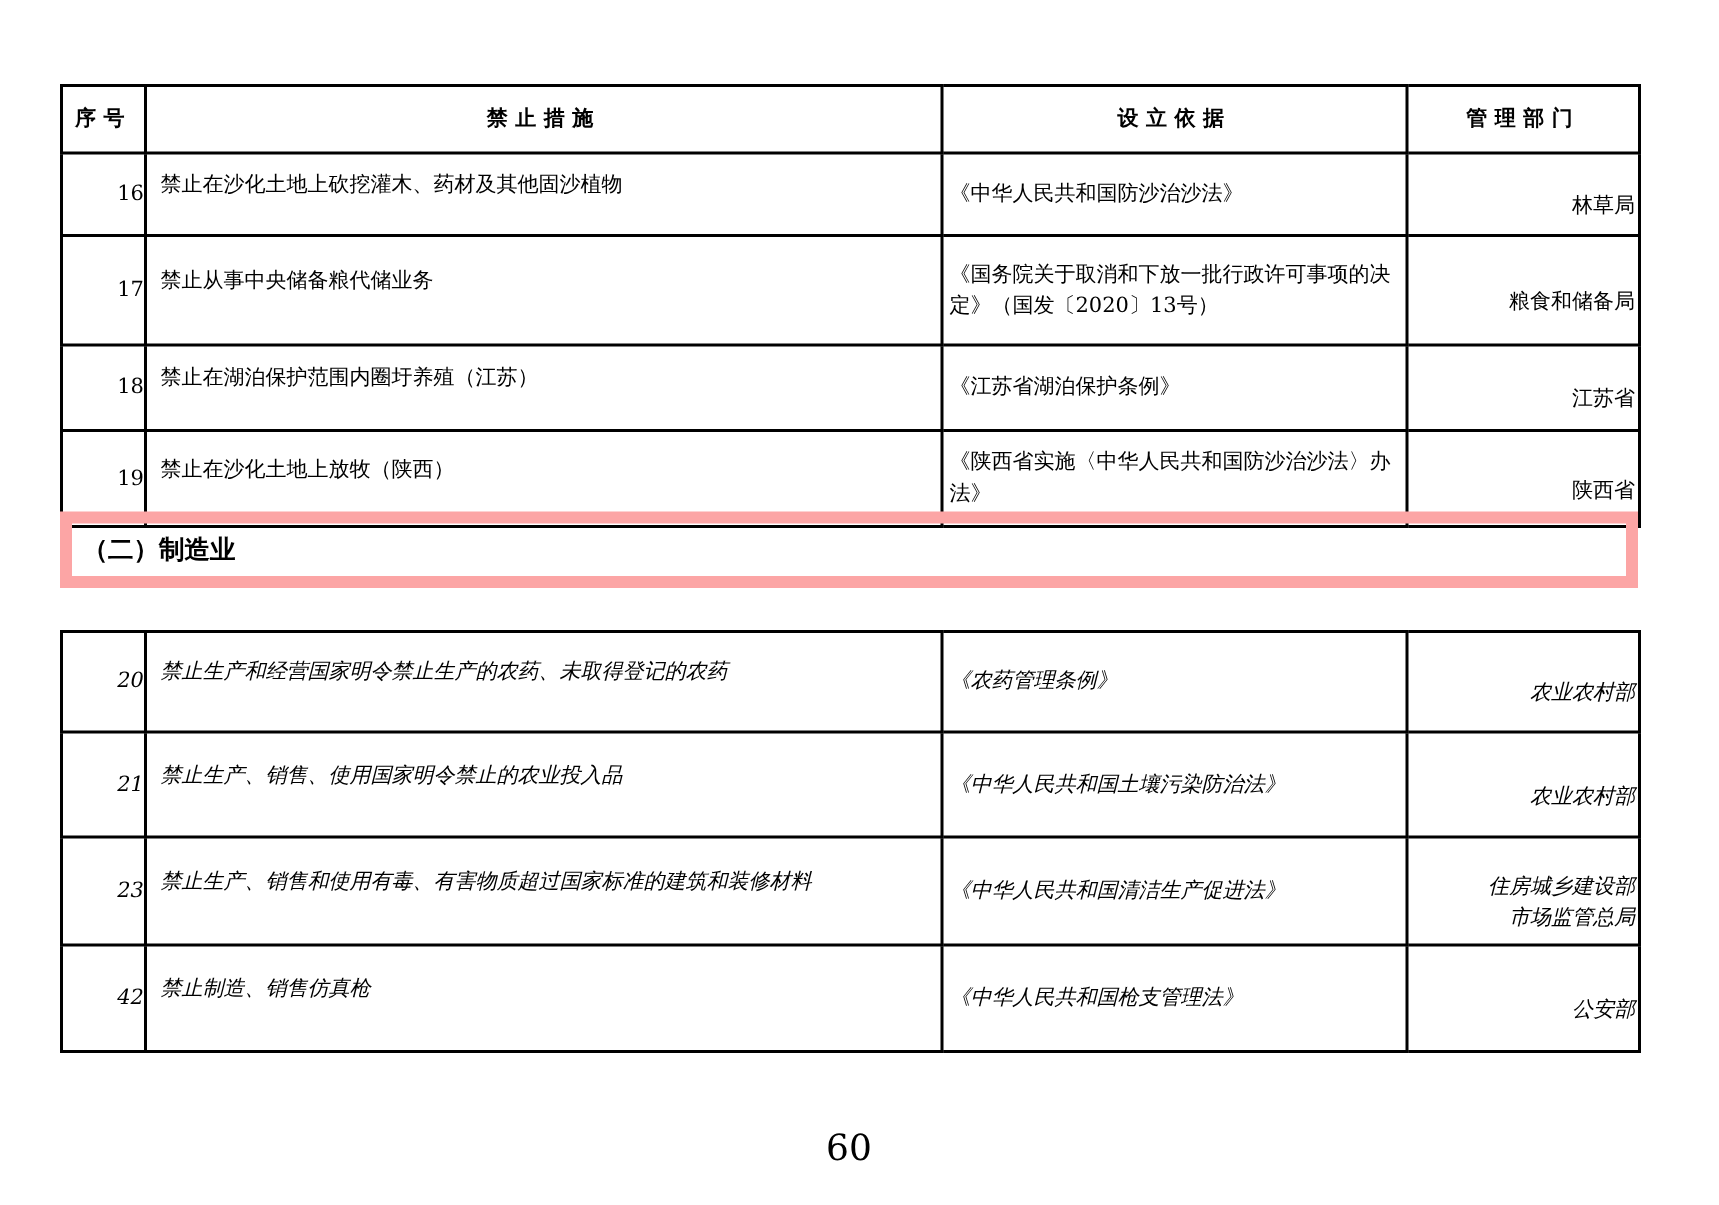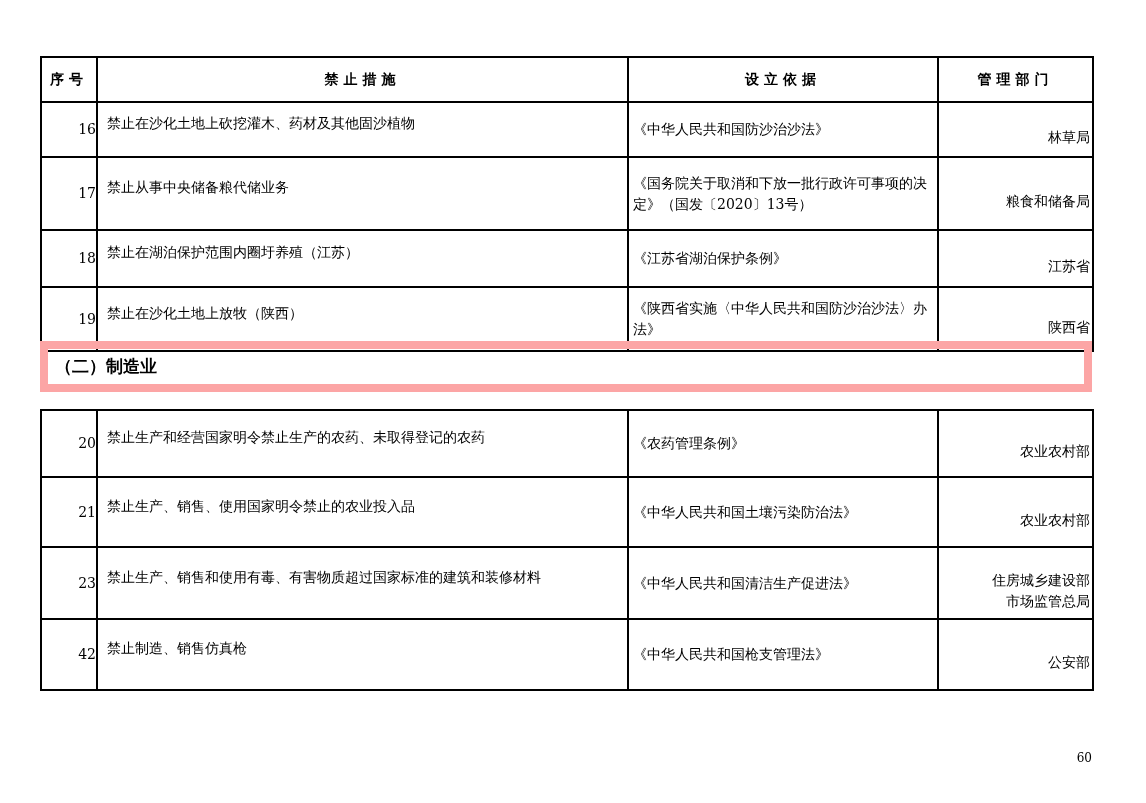--- a/index.html
+++ b/index.html
@@ -22,21 +22,21 @@
   }
   table.tbl {
     position: absolute;
     left: 40px;
     border-collapse: collapse;
     table-layout: fixed;
     width: 1052px;
     margin-top: 16px;
   }
   .t1 { top: 40px; }
-  .t2 { top: 393px; }
+  .t2 { top: 404px; font-style: italic; }
   table.tbl td {
     border: 2px solid #000000;
     vertical-align: middle;
     font-size: 14px;
     line-height: 21px;
     overflow: hidden;
   }
   td.h {
     font-weight: bold;
     text-align: center;
@@ -78,22 +78,22 @@
     padding-left: 7px;
     font-family: "DejaVu Sans", "Liberation Sans", sans-serif;
     font-weight: bold;
     font-size: 17px;
   }
   .pageno {
     position: absolute;
     left: 40px;
     top: 751px;
     width: 1052px;
-    text-align: right;
-    font-size: 12px;
+    text-align: center;
+    font-size: 24px;
   }
 </style>
 </head>
 <body>
 
 <div class="page">
 
   <table class="tbl t1">
     <colgroup>
       <col style="width:56px">

